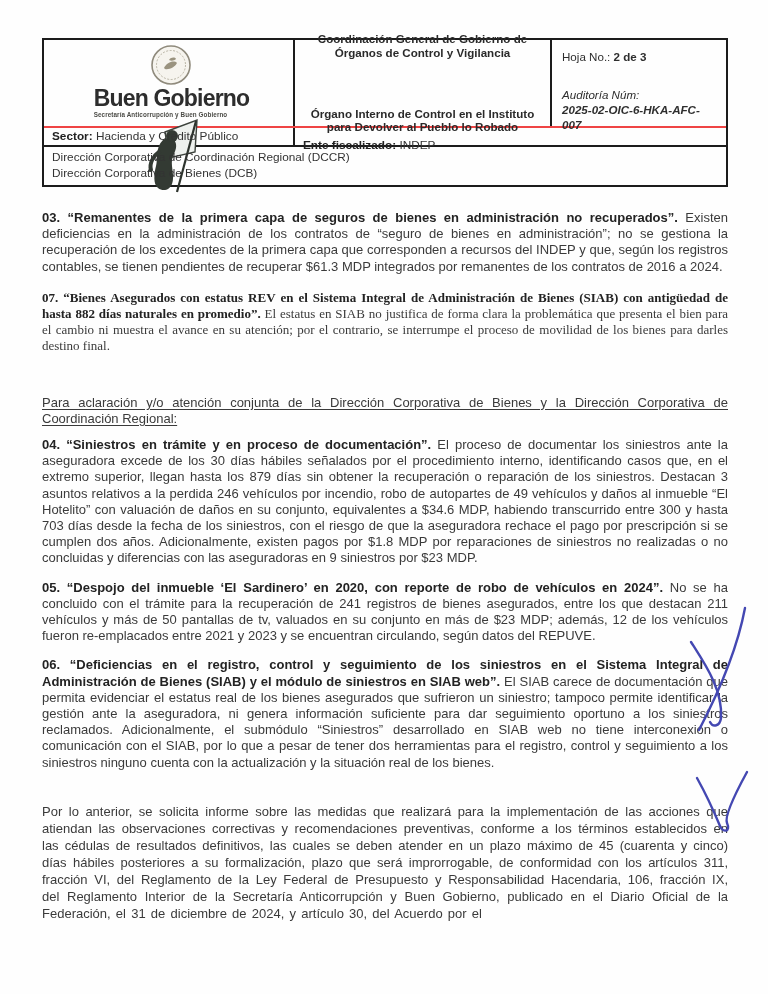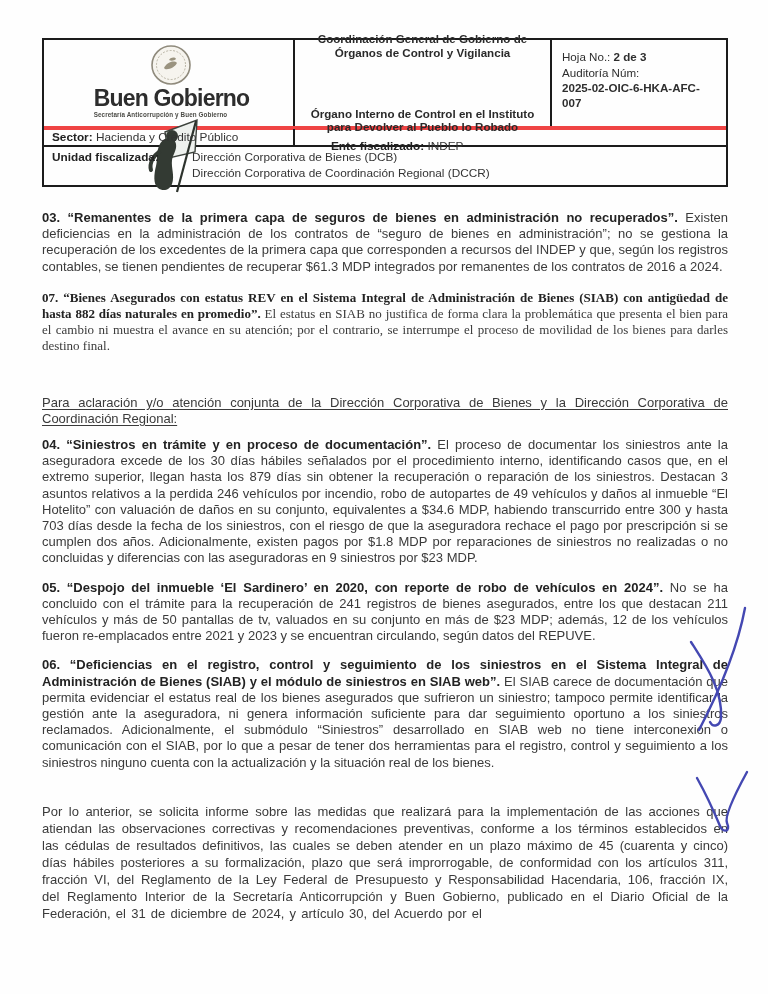--- a/index.html
+++ b/index.html
@@ -21,23 +21,23 @@
   .logo-cell { width:251px; border-right:2px solid #1c1c1c; display:flex; align-items:center; padding:4px 4px 4px 8px;flex-direction:column; }
   .seal { flex:0 0 auto; }
   .brand-wrap { margin-left:4px; margin-right:2px; }
   .brand { font-size:23px; font-weight:bold; letter-spacing:-0.8px; color:#2d2d2d; line-height:24px; white-space:nowrap; }
   .brand-sub { font-size:6.3px; font-weight:bold; color:#4b4b46; margin-top:1px; letter-spacing:0.1px; white-space:nowrap; }
   .figure { flex:0 0 auto; margin-left:-2px; }
   .org-cell { width:257px; border-right:2px solid #1c1c1c; display:flex; flex-direction:column; justify-content:center; text-align:center; font-weight:bold; font-size:11.6px; line-height:13.8px; color:#2a2a2a; padding:4px 6px;gap:36px; }
   .org-line2 { margin-top:11px; }
   .num-cell { flex:1; padding:10px 8px 24px 10px; font-size:11.6px; color:#2e2e2e; }
   .num-cell .bold { font-weight:bold; }
-  .aud-block { margin-top:2px; line-height:15px; }
+  .aud-block { margin-top:24px; line-height:15px;font-style:italic; }
 
-  .hdr-row2 { display:flex; border-top:4px solid #ef4444; height:19px; font-size:11.8px; align-items:center;gap:28px; }
+  .hdr-row2 { display:flex; border-top:2px solid #ef4444; height:19px; font-size:11.8px; align-items:center; }
   .sector-cell { width:251px; border-right:2px solid #1c1c1c; padding:1px 6px 2px 8px; }
   .ente-cell { flex:1; padding:18px 6px 2px 8px; }
   .lbl { font-weight:bold; color:#222; }
 
   .hdr-row3 { display:flex; border-top:2px solid #1c1c1c; font-size:11.8px; padding:2px 6px 4px 8px; line-height:16px; }
   .unidad-label { font-weight:bold; color:#222; width:140px; flex:0 0 auto; }
   .unidad-vals { flex:1; }
 
   
   .body-text { font-size:13px; line-height:16.2px; text-align:justify; color:#3a3a3a;margin-top:23px; }
@@ -105,24 +105,23 @@
           <span class="lbl">Sector:</span>
           <span>Hacienda y Crédito Público</span>
         </div>
         <div class="ente-cell">
           <span class="lbl">Ente fiscalizado:</span>
           <span>INDEP</span>
         </div>
       </div>
 
       <div class="hdr-row3">
-        <div class="unidad-label">Unidad fiscalizada:</div>
         <div class="unidad-vals">
+          <div>Dirección Corporativa de Coordinación Regional (DCCR)</div>
           <div>Dirección Corporativa de Bienes (DCB)</div>
-          <div>Dirección Corporativa de Coordinación Regional (DCCR)</div>
         </div>
       </div>
     </div>
 
     <div class="body-text">
 
       <p class="para p03"><b>03. “Remanentes de la primera capa de seguros de bienes en administración no recuperados”.</b><span> Existen deficiencias en la administración de los contratos de “seguro de bienes en administración”; no se gestiona la recuperación de los excedentes de la primera capa que corresponden a recursos del INDEP y que, según los registros contables, se tienen pendientes de recuperar $61.3 MDP integrados por remanentes de los contratos de 2016 a 2024.</span></p>
 
       <p class="para p07"><b>07. “Bienes Asegurados con estatus REV en el Sistema Integral de Administración de Bienes (SIAB) con antigüedad de hasta 882 días naturales en promedio”.</b><span>  El estatus en SIAB no justifica de forma clara la problemática que presenta el bien para el cambio ni muestra el avance en su atención; por el contrario, se interrumpe el proceso de movilidad de los bienes para darles destino final.</span></p>
 

